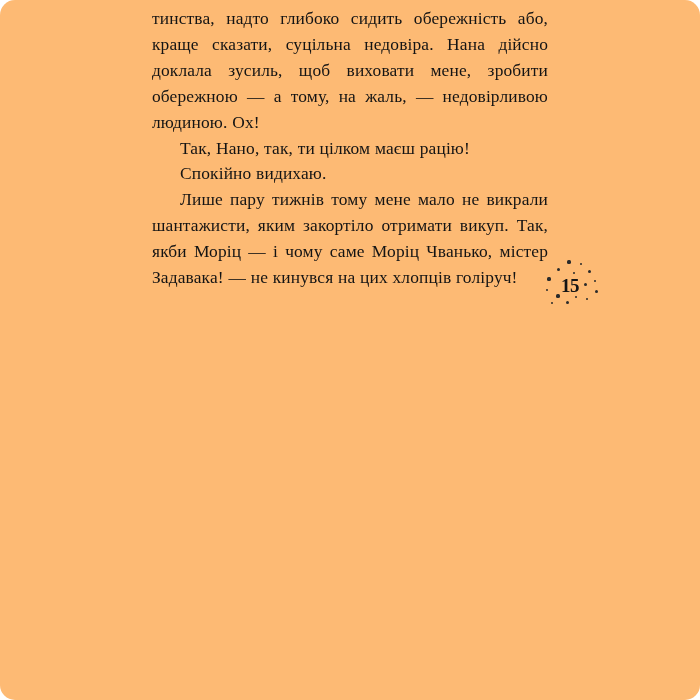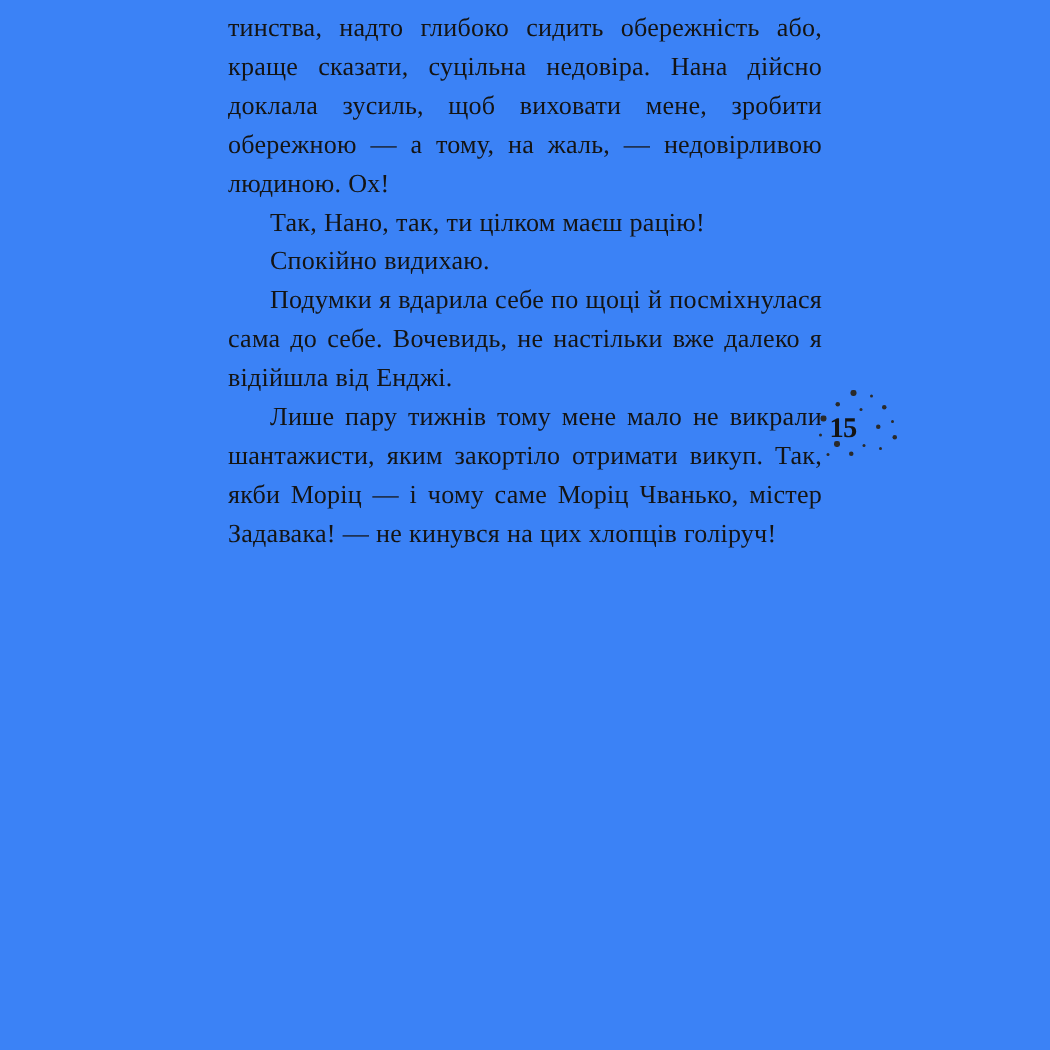--- a/index.html
+++ b/index.html
@@ -14,21 +14,22 @@
     font-family: "Liberation Serif", "DejaVu Serif", serif;
     color: #141414;
     overflow: hidden;
     position: relative;
   }
 
   #page {
     position: relative;
     width: 700px;
     height: 700px;
-    background: #3b82f6;
+    background: #fdba74;
+    border-radius: 15px;
   }
 
   
   #text-column {
     position: absolute;
     left: 152px;
     top: 6px;
     width: 396px;
   }
 
@@ -63,21 +64,21 @@
     left: 545px;
     top: 258px;
     width: 60px;
     height: 60px;
   }
   #folio-number {
     position: absolute;
     left: 8px;
     top: 18px;
     width: 26px;
-    text-align: left;
+    text-align: right;
     font-family: "Liberation Serif", "DejaVu Serif", serif;
     font-size: 19px;
     font-weight: 700;
     line-height: 19px;
     color: #141414;
     letter-spacing: -0.5px;
   }
   .dot {
     position: absolute;
     background: #2a2a2a;
@@ -86,21 +87,20 @@
 </style>
 </head>
 <body>
 
 <div id="page">
 
   <div id="text-column">
     <p class="para noj" id="p1"><span>тинства, надто глибоко сидить обережність або, краще сказати, суцільна недовіра. Нана дійсно доклала зусиль, щоб виховати мене, зробити обережною — а тому, на жаль, — недовірливою людиною. Ох!</span></p>
     <p class="para indent noj" id="p3"><span>Так, Нано, так, ти цілком маєш рацію!</span></p>
     <p class="para indent noj" id="p4"><span>Спокійно видихаю.</span></p>
-    <p class="para indent noj" id="p6"><span>Подумки я вдарила себе по щоці й посміхнулася сама до себе. Вочевидь, не настільки вже далеко я відійшла від Енджі.</span></p>
     <p class="para indent noj" id="p9"><span>Лише пару тижнів тому мене мало не викрали шантажисти, яким закортіло отримати викуп. Так, якби Моріц — і чому саме Моріц Чванько, містер Задавака! — не кинувся на цих хлопців голіруч!</span></p>
   </div>
 
   <div id="folio">
     <div id="folio-dots">
         <span class="dot" style="left: 22.4px; top: 2.4px; width: 3.2px; height: 3.2px;"></span>
         <span class="dot" style="left: 34.7px; top: 4.7px; width: 2.6px; height: 2.6px;"></span>
         <span class="dot" style="left: 11.5px; top: 9.5px; width: 3px; height: 3px;"></span>
         <span class="dot" style="left: 42.5px; top: 11.5px; width: 3px; height: 3px;"></span>
         <span class="dot" style="left: 27.8px; top: 13.8px; width: 2.4px; height: 2.4px;"></span>

